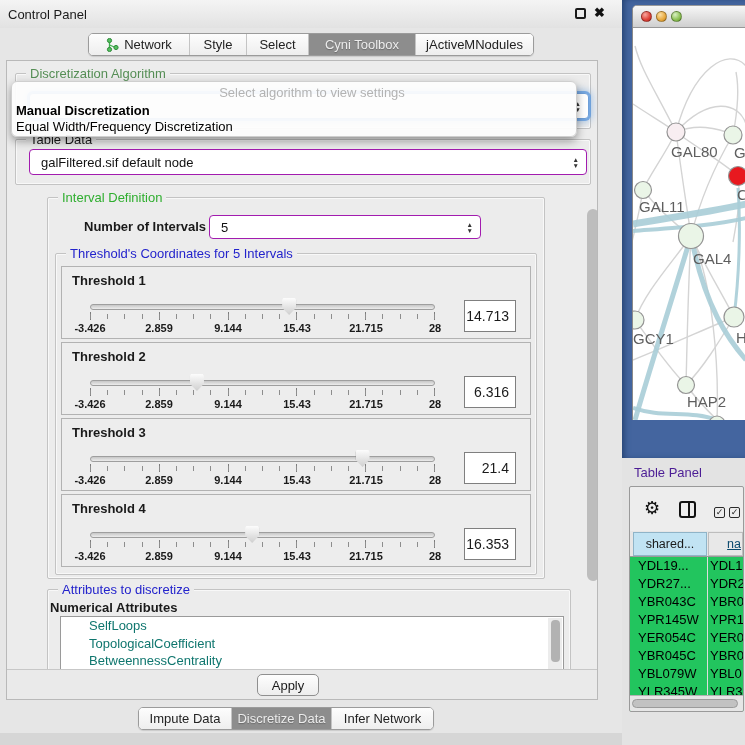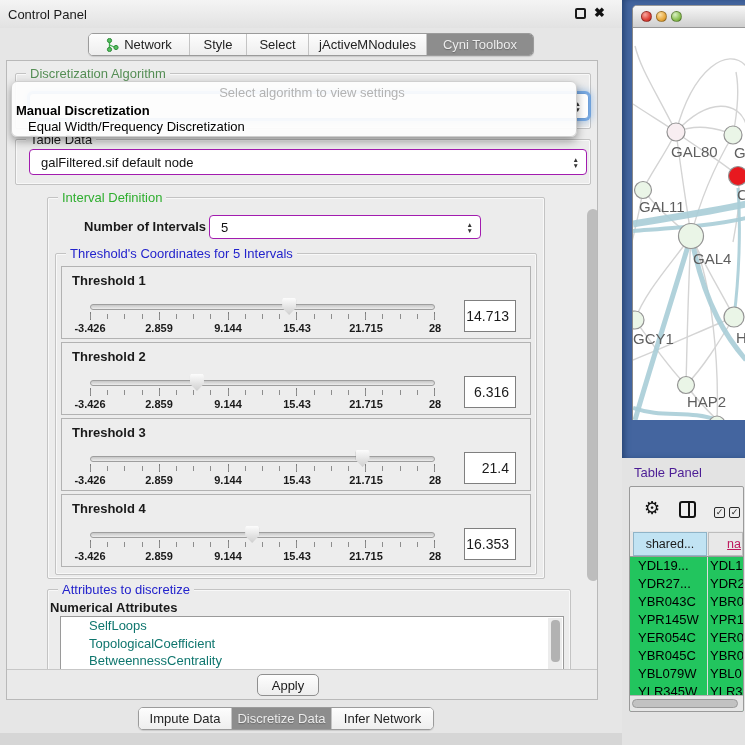--- a/index.html
+++ b/index.html
@@ -44,21 +44,21 @@
              font-size:6.5px; color:#333; }
   .combo-focus { box-shadow:0 0 0 2px rgba(92,152,221,.75), 0 0 7px 3px rgba(92,152,221,.45);
                  border-color:#6f9fd8; }
 
   .popup { position:absolute; left:4px; top:20px; width:566px; height:56px;
            background:rgba(253,253,253,.94); border:1px solid #cfcfcf; border-radius:6px;
            box-shadow:0 4px 10px rgba(0,0,0,.38); z-index:50; overflow:hidden; }
   .popup-hint { position:absolute; left:0; top:3px; width:100%; text-align:center;
                 font-size:13px; color:#b3b3b3;padding-left:36px; }
   .popup-opt1 { position:absolute; left:4px; top:21px; font-size:13px; font-weight:bold; color:#000; }
-  .popup-opt2 { position:absolute; left:16px; top:37px; font-size:13px; color:#000; }
+  .popup-opt2 { position:absolute; left:4px; top:37px; font-size:13px; color:#000; }
 
   .thr-box { position:absolute; left:54px; width:470px; height:73px;
              border:1px solid #b2b2b2; background:#ededed; }
   .thr-label { position:absolute; left:10px; top:6px; font-size:13px; font-weight:bold; }
   .sl-track { position:absolute; left:28px; top:37px; width:345px; height:6px;
               border:1px solid #9e9e9e; border-radius:3px;
               background:linear-gradient(#c6c6c6,#ececec); }
   .sl-thumb { position:absolute; top:31px; width:14px; height:17px;
               background:linear-gradient(180deg,#fcfcfc,#cfcfcf);
               clip-path:polygon(8% 0,92% 0,100% 12%,100% 58%,50% 100%,0 58%,0 12%);
@@ -122,21 +122,21 @@
   .cb { position:absolute; top:20px; width:11px; height:11px; border:1.5px solid #2a2a2a;
         border-radius:2px; font-size:9px; line-height:9px; text-align:center; color:#222; }
   .cb1 { left:84px; } .cb2 { left:99px; }
   .tp-header { position:absolute; left:0; top:44px; width:113px; height:26px;
                background:#e6e6e6; border-bottom:1px solid #9a9a9a; }
   .tp-h0 { position:absolute; left:3px; top:1px; width:74px; height:24px; background:#c1e3f3;
            border:1px solid #8fb4c8; font-size:12.5px; display:flex; align-items:center;
            justify-content:center; color:#1a1a1a; }
   .tp-h1 { position:absolute; left:78px; top:1px; width:35px; height:24px; background:#e8e8e8;
            border:1px solid #bdbdbd; font-size:12.5px; display:flex; align-items:center;
-           justify-content:flex-end; padding-right:1px; color:#be185d; overflow:hidden;text-decoration:underline; }
+           justify-content:flex-end; padding-right:1px; color:#0c4a6e; overflow:hidden;text-decoration:underline; }
   .tp-rows { position:absolute; left:0; top:70px; width:113px; height:156px;
              background:#22c55e; overflow:hidden; }
   .tp-row { position:relative; height:18px; }
   .tp-cell { position:absolute; top:0; height:18px; line-height:18px; font-size:13px;
              color:#000; overflow:hidden; white-space:nowrap; }
   .tp-cell.c0 { left:8px; width:66px; }
   .tp-cell.c1 { left:80px; width:33px; }
   .tp-coldiv { position:absolute; left:77px; top:70px; width:1px; height:156px; background:#ddd; }
   .tp-hscroll { position:absolute; left:0; top:208px; width:113px; height:18px;
                 background:#e6e6e6; border-top:1px solid #b3b3b3; }
@@ -166,25 +166,25 @@
         <circle cx="10" cy="9.5" r="2.1" fill="#55c060" stroke="#2f8a3a"></circle>
       </svg>
       <span>Network</span>
     </div>
     <div class="seg-item" style="width:57px">
       <span>Style</span>
     </div>
     <div class="seg-item" style="width:62px">
       <span>Select</span>
     </div>
+    <div class="seg-item sel" style="width:107px">
+      <span>Cyni Toolbox</span>
+    </div>
     <div class="seg-item" style="width:118px">
       <span>jActiveMNodules</span>
-    </div>
-    <div class="seg-item sel" style="width:107px">
-      <span>Cyni Toolbox</span>
     </div>
   </div>
 
   <div class="abs inner-panel">
 
     <div class="group" style="left:8px; top:12px; width:576px; height:56px;">
       <div class="group-title t-green-dim">Discretization Algorithm</div>
     </div>
     <div class="combo combo-focus" style="left:22px; top:32px; width:560px; height:26px;">
       <span class="stepper">▲<br>▼</span>

